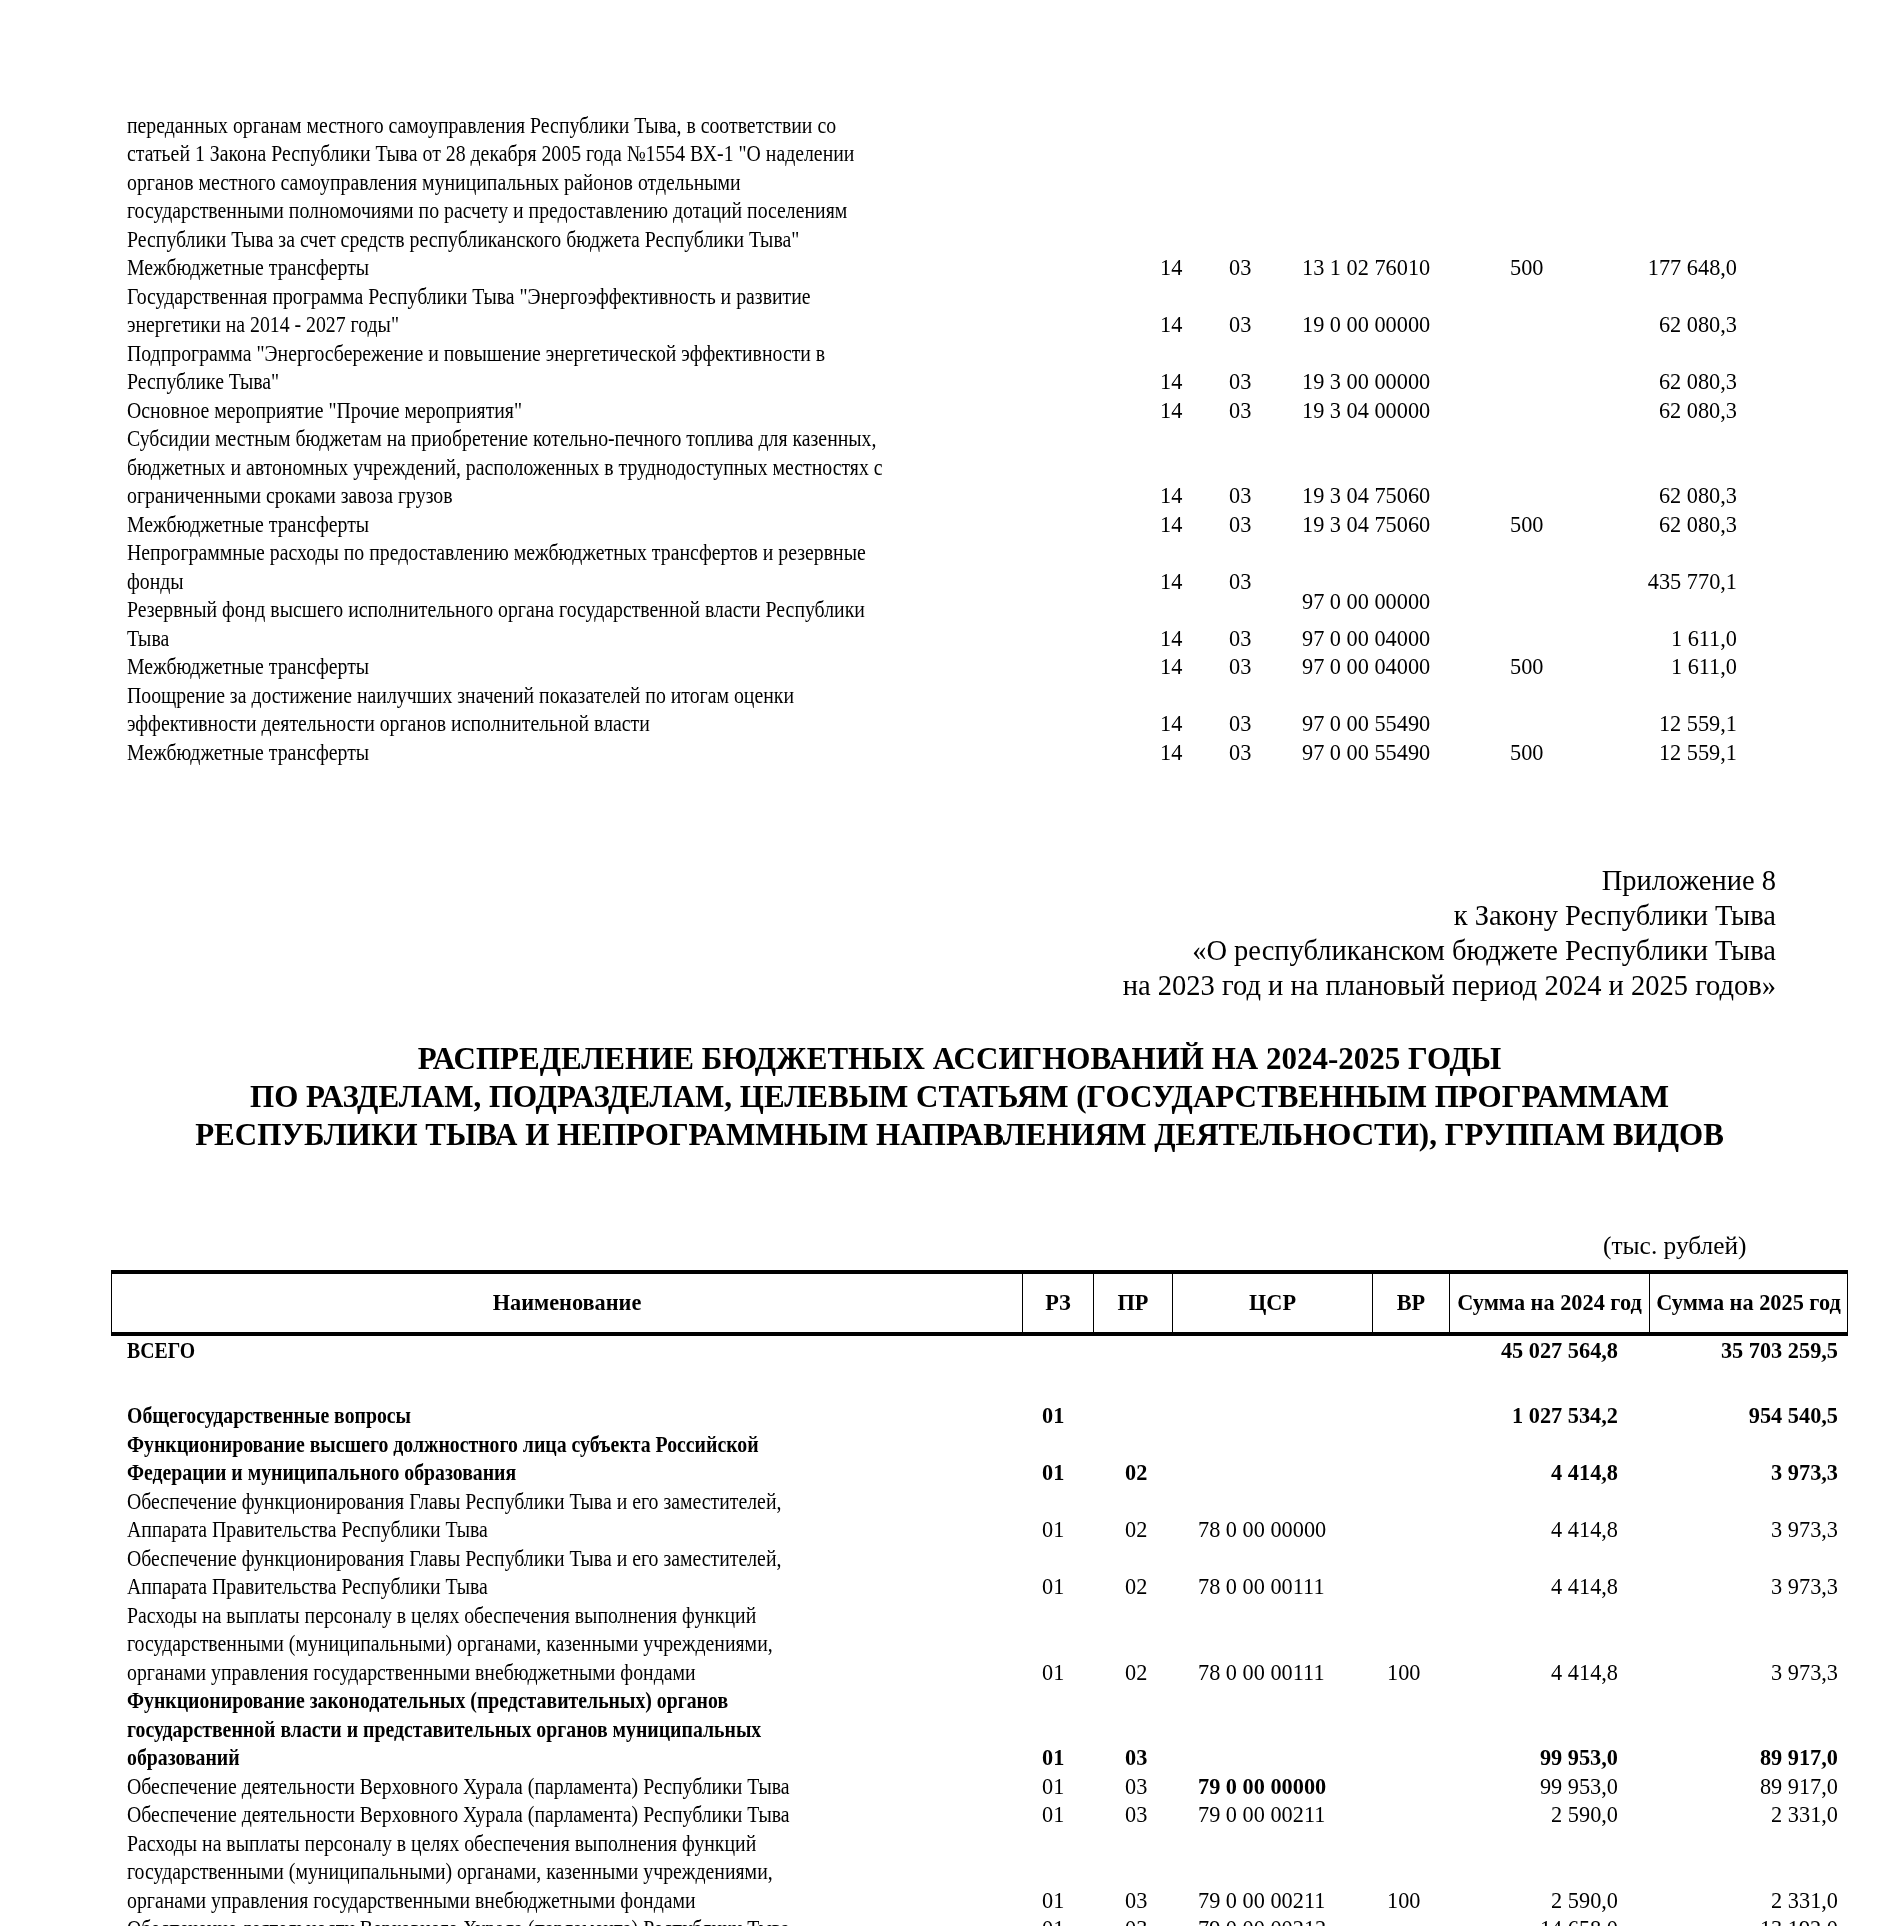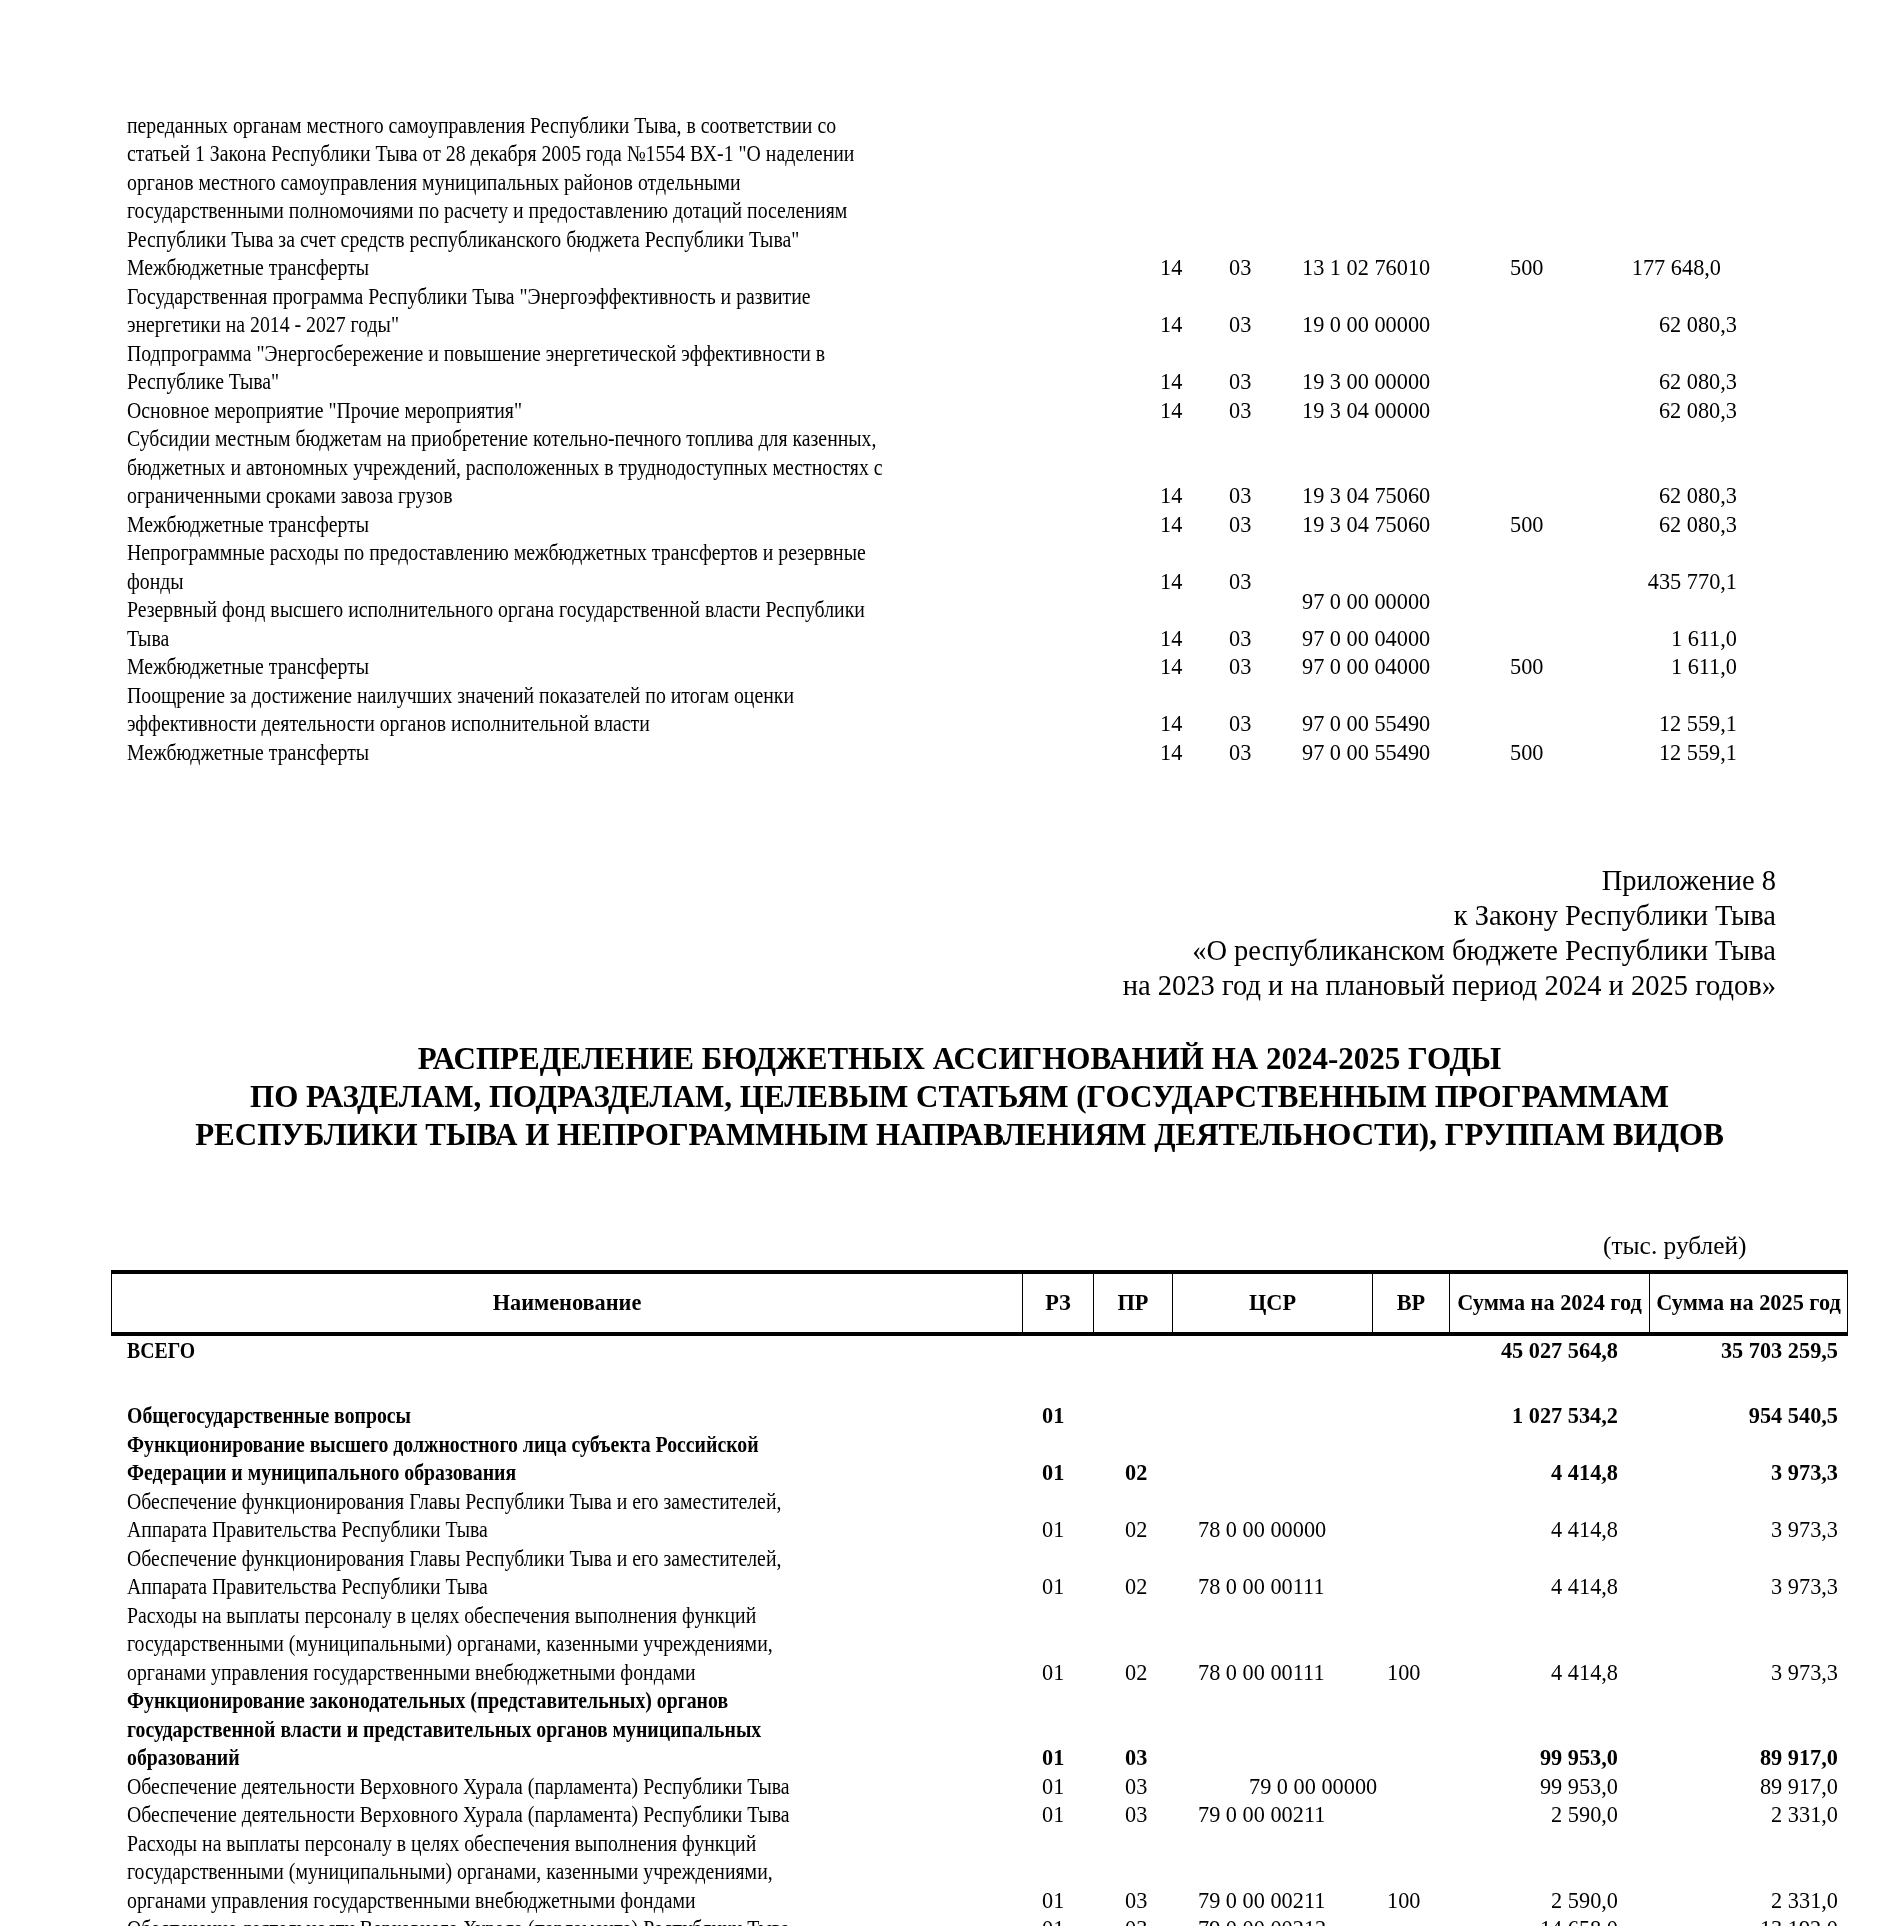--- a/index.html
+++ b/index.html
@@ -53,21 +53,21 @@
     <div class="line" style="left:127px; top:112px; transform:scaleX(0.86);">переданных органам местного самоуправления Республики Тыва, в соответствии со</div>
     <div class="line" style="left:127px; top:140px; transform:scaleX(0.86);">статьей 1 Закона Республики Тыва от 28 декабря 2005 года №1554 ВХ-1 "О наделении</div>
     <div class="line" style="left:127px; top:169px; transform:scaleX(0.86);">органов местного самоуправления муниципальных районов отдельными</div>
     <div class="line" style="left:127px; top:197px; transform:scaleX(0.86);">государственными полномочиями по расчету и предоставлению дотаций поселениям</div>
     <div class="line" style="left:127px; top:226px; transform:scaleX(0.86);">Республики Тыва за счет средств республиканского бюджета Республики Тыва"</div>
     <div class="line" style="left:127px; top:254px; transform:scaleX(0.86);">Межбюджетные трансферты</div>
     <div class="cell" style="left:1160px; top:254px;">14</div>
     <div class="cell" style="left:1229px; top:254px;">03</div>
     <div class="cell" style="left:1302px; top:254px;">13 1 02 76010</div>
     <div class="cell" style="left:1510px; top:254px;">500</div>
-    <div class="cell rtxt" style="right:182px; top:254px;">177 648,0</div>
+    <div class="cell rtxt" style="right:166px; top:254px;">177 648,0</div>
     <div class="line" style="left:127px; top:283px; transform:scaleX(0.86);">Государственная программа Республики Тыва "Энергоэффективность и развитие</div>
     <div class="line" style="left:127px; top:311px; transform:scaleX(0.86);">энергетики на 2014 - 2027 годы"</div>
     <div class="cell" style="left:1160px; top:311px;">14</div>
     <div class="cell" style="left:1229px; top:311px;">03</div>
     <div class="cell" style="left:1302px; top:311px;">19 0 00 00000</div>
     <div class="cell rtxt" style="right:166px; top:311px;">62 080,3</div>
     <div class="line" style="left:127px; top:340px; transform:scaleX(0.86);">Подпрограмма "Энергосбережение и повышение энергетической эффективности в</div>
     <div class="line" style="left:127px; top:368px; transform:scaleX(0.86);">Республике Тыва"</div>
     <div class="cell" style="left:1160px; top:368px;">14</div>
     <div class="cell" style="left:1229px; top:368px;">03</div>
@@ -162,21 +162,21 @@
     <div class="line" style="left:127px; top:1687px; transform:scaleX(0.86); font-weight:bold;">Функционирование законодательных (представительных) органов</div>
     <div class="line" style="left:127px; top:1716px; transform:scaleX(0.86); font-weight:bold;">государственной власти и представительных органов муниципальных</div>
     <div class="line" style="left:127px; top:1744px; transform:scaleX(0.86); font-weight:bold;">образований</div>
     <div class="cell" style="left:1042px; top:1744px; font-weight:bold;">01</div>
     <div class="cell" style="left:1125px; top:1744px; font-weight:bold;">03</div>
     <div class="cell rtxt" style="right:285px; top:1744px; font-weight:bold;">99 953,0</div>
     <div class="cell rtxt" style="right:65px; top:1744px; font-weight:bold;">89 917,0</div>
     <div class="line" style="left:127px; top:1773px; transform:scaleX(0.86); ">Обеспечение деятельности Верховного Хурала (парламента) Республики Тыва</div>
     <div class="cell" style="left:1042px; top:1773px; ">01</div>
     <div class="cell" style="left:1125px; top:1773px; ">03</div>
-    <div class="cell" style="left:1249px; top:1773px; ">79 0 00 00000</div>
+    <div class="cell" style="left:1198px; top:1773px;font-weight:bold; ">79 0 00 00000</div>
     <div class="cell rtxt" style="right:285px; top:1773px; ">99 953,0</div>
     <div class="cell rtxt" style="right:65px; top:1773px; ">89 917,0</div>
     <div class="line" style="left:127px; top:1801px; transform:scaleX(0.86); ">Обеспечение деятельности Верховного Хурала (парламента) Республики Тыва</div>
     <div class="cell" style="left:1042px; top:1801px; ">01</div>
     <div class="cell" style="left:1125px; top:1801px; ">03</div>
     <div class="cell" style="left:1198px; top:1801px; ">79 0 00 00211</div>
     <div class="cell rtxt" style="right:285px; top:1801px; ">2 590,0</div>
     <div class="cell rtxt" style="right:65px; top:1801px; ">2 331,0</div>
     <div class="line" style="left:127px; top:1830px; transform:scaleX(0.86); ">Расходы на выплаты персоналу в целях обеспечения выполнения функций</div>
     <div class="line" style="left:127px; top:1858px; transform:scaleX(0.86); ">государственными (муниципальными) органами, казенными учреждениями,</div>

